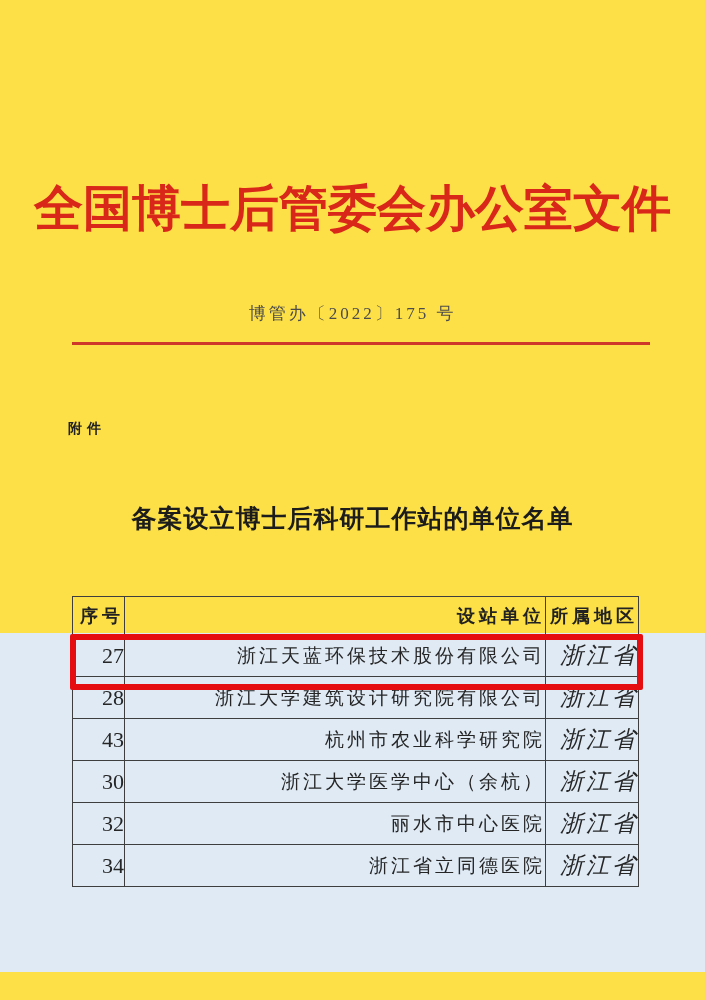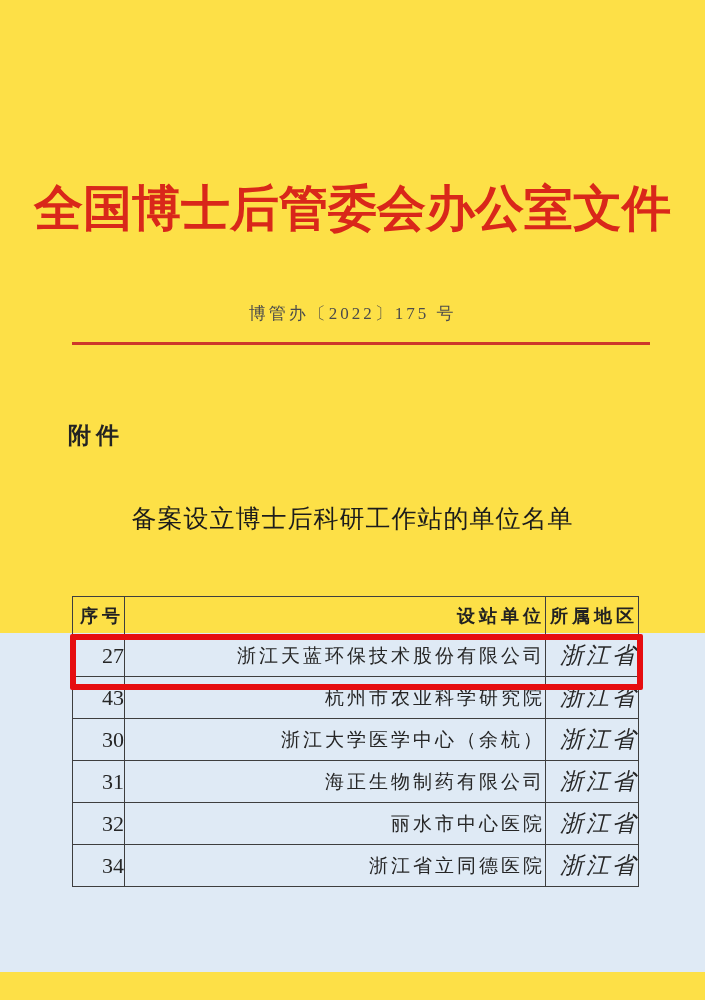--- a/index.html
+++ b/index.html
@@ -53,32 +53,32 @@
   .red-rule{
     position:absolute;
     left:72px;top:342px;width:578px;height:3px;
     background:var(--rule-red);
     z-index:1;
   }
   .attachment-label{
     position:absolute;
     left:68px;top:420px;
     font-family:"Liberation Sans","DejaVu Sans",sans-serif;
-    font-size:23px;
+    font-size:14px;
     font-weight:bold;
     letter-spacing:5px;
     color:#232323;
     z-index:1;
   }
   .table-title{
     position:absolute;
     left:0;top:502px;width:705px;
     text-align:center;
     font-size:25px;
-    font-weight:normal;
+    font-weight:bold;
     letter-spacing:1px;
     color:#1c1c1c;
     z-index:1;
   }
   table.units{
     position:absolute;
     left:72px;top:596px;
     width:566px;
     border-collapse:collapse;
     table-layout:fixed;
@@ -154,32 +154,32 @@
         <th>所属地区</th>
       </tr>
     </thead>
     <tbody>
       <tr>
         <td class="cell-no">27</td>
         <td class="cell-unit">浙江天蓝环保技术股份有限公司</td>
         <td class="cell-region">浙江省</td>
       </tr>
       <tr>
+        <td class="cell-no">28</td>
+        <td class="cell-unit">浙江大学建筑设计研究院有限公司</td>
+        <td class="cell-region">浙江省</td>
+      </tr>
+      <tr>
         <td class="cell-no">43</td>
         <td class="cell-unit">杭州市农业科学研究院</td>
         <td class="cell-region">浙江省</td>
       </tr>
       <tr>
         <td class="cell-no">30</td>
         <td class="cell-unit">浙江大学医学中心（余杭）</td>
-        <td class="cell-region">浙江省</td>
-      </tr>
-      <tr>
-        <td class="cell-no">31</td>
-        <td class="cell-unit">海正生物制药有限公司</td>
         <td class="cell-region">浙江省</td>
       </tr>
       <tr>
         <td class="cell-no">32</td>
         <td class="cell-unit">丽水市中心医院</td>
         <td class="cell-region">浙江省</td>
       </tr>
       <tr>
         <td class="cell-no">34</td>
         <td class="cell-unit">浙江省立同德医院</td>

